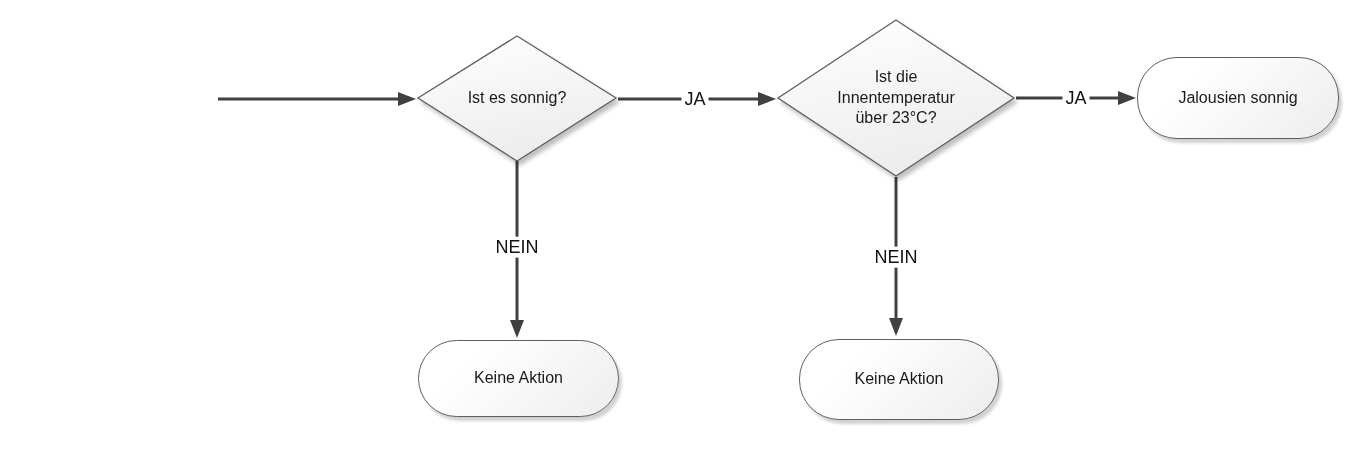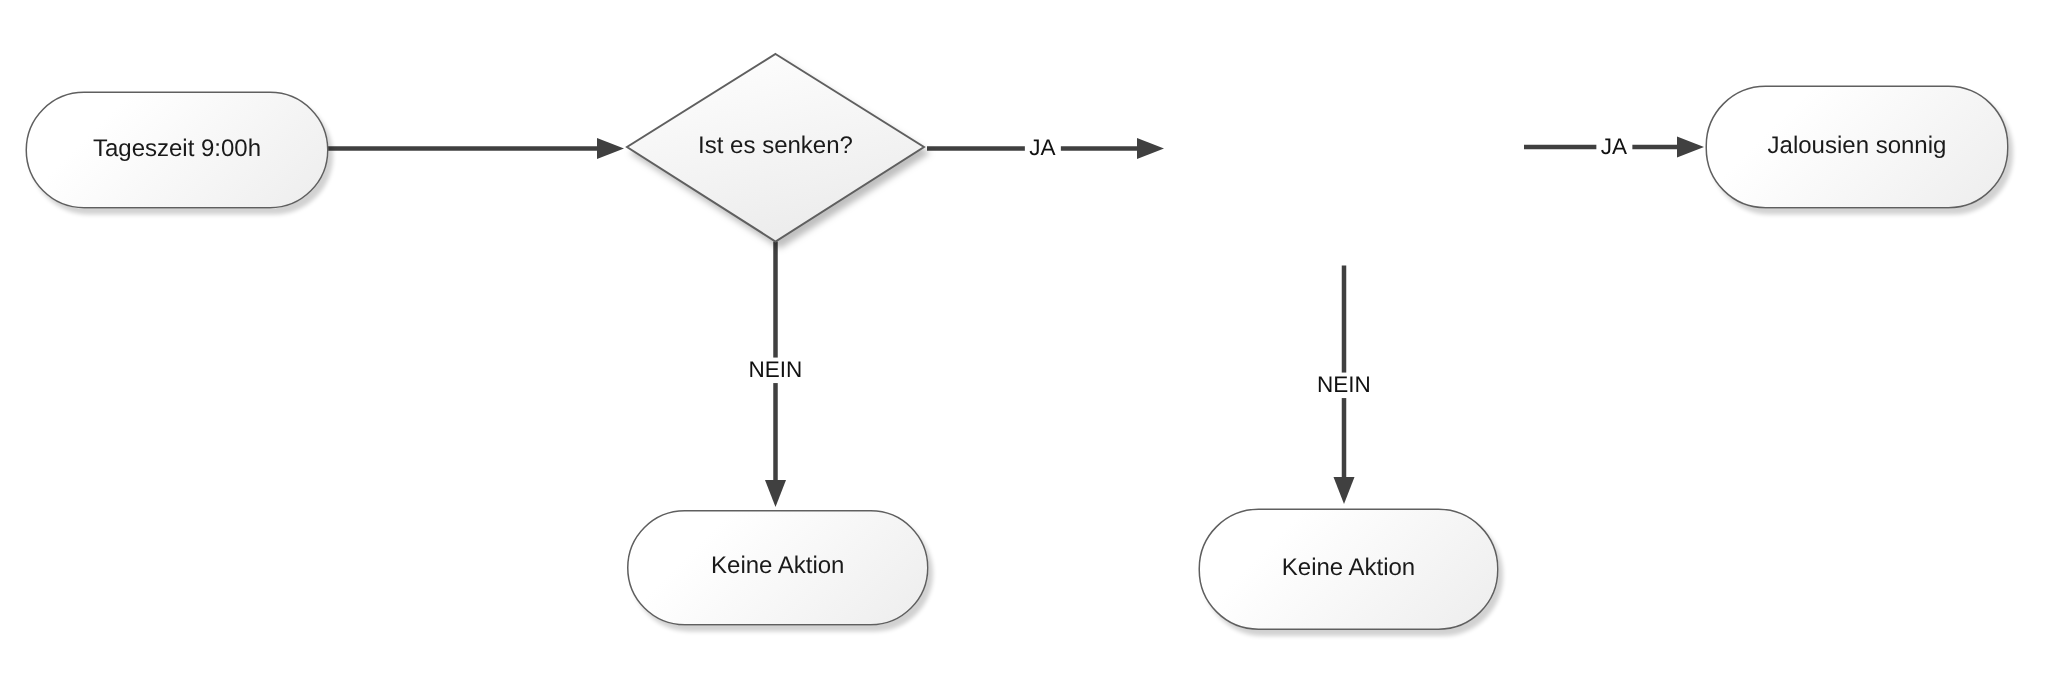--- a/index.html
+++ b/index.html
@@ -55,21 +55,21 @@
   .node-label {
     position: relative;
     white-space: pre-line;
     padding: 0 10px;
   }
   .edge-label {
     position: absolute;
     transform: translate(-50%, -50%);
     background: #ffffff;
     color: #111111;
-    font-size: 15px;
+    font-size: 18px;
     padding: 0 3px;
     line-height: 1.15;
   }
   .wire {
     stroke: #404040;
     stroke-width: 3;
     fill: none;
   }
   .arrowhead {
     fill: #404040;
@@ -97,37 +97,48 @@
     <g>
       <line class="wire" x1="517" y1="161" x2="517" y2="321"></line>
       <polygon class="arrowhead" points="517,338 510,320 524,320"></polygon>
     </g>
     <g>
       <line class="wire" x1="896" y1="177" x2="896" y2="319"></line>
       <polygon class="arrowhead" points="896,336 889,318 903,318"></polygon>
     </g>
   </svg>
 
-  <div class="node stadium" style="left:17px; top:61px; width:200px; height:76px;">
-    <span class="node-label">Tageszeit 9:00h</span>
-  </div>
 
   <div class="node diamond" style="left:417px; top:35px; width:200px; height:127px;">
     <svg width="200" height="127" viewBox="0 0 200 127">
       <defs>
         <linearGradient id="grad-d1" x1="0" y1="0" x2="0.35" y2="1">
           <stop offset="0" stop-color="#ffffff"></stop>
           <stop offset="1" stop-color="#ededed"></stop>
         </linearGradient>
       </defs>
       <polygon class="shape-shadow" points="100,1 199,63 100,126 1,63" fill="url(#grad-d1)"></polygon>
     </svg>
-    <span class="node-label">Ist es senken?</span>
+    <span class="node-label">Ist es sonnig?</span>
   </div>
 
+  <div class="node diamond" style="left:777px; top:19px; width:238px; height:158px;">
+    <svg width="238" height="158" viewBox="0 0 238 158">
+      <defs>
+        <linearGradient id="grad-d2" x1="0" y1="0" x2="0.35" y2="1">
+          <stop offset="0" stop-color="#ffffff"></stop>
+          <stop offset="1" stop-color="#ededed"></stop>
+        </linearGradient>
+      </defs>
+      <polygon class="shape-shadow" points="119,1 237,79 119,157 1,79" fill="url(#grad-d2)"></polygon>
+    </svg>
+    <span class="node-label">Ist die
+Innentemperatur
+über 23°C?</span>
+  </div>
 
   <div class="node stadium" style="left:1137px; top:57px; width:200px; height:80px;">
     <span class="node-label">Jalousien sonnig</span>
   </div>
 
   <div class="node stadium" style="left:418px; top:340px; width:199px; height:75px;">
     <span class="node-label">Keine Aktion</span>
   </div>
 
   <div class="node stadium" style="left:799px; top:339px; width:198px; height:79px;">

